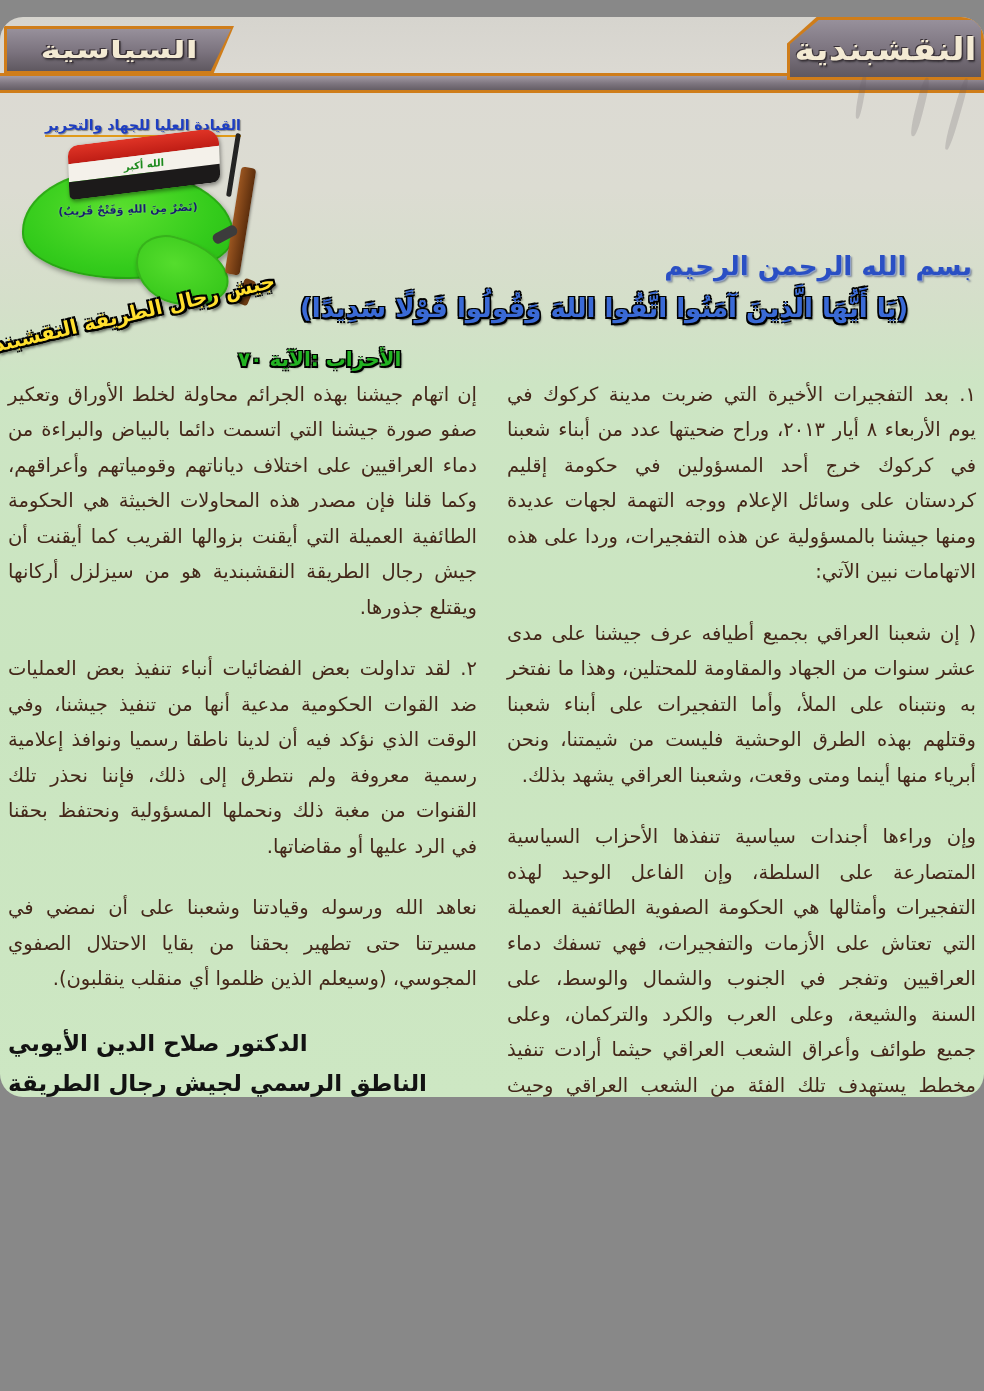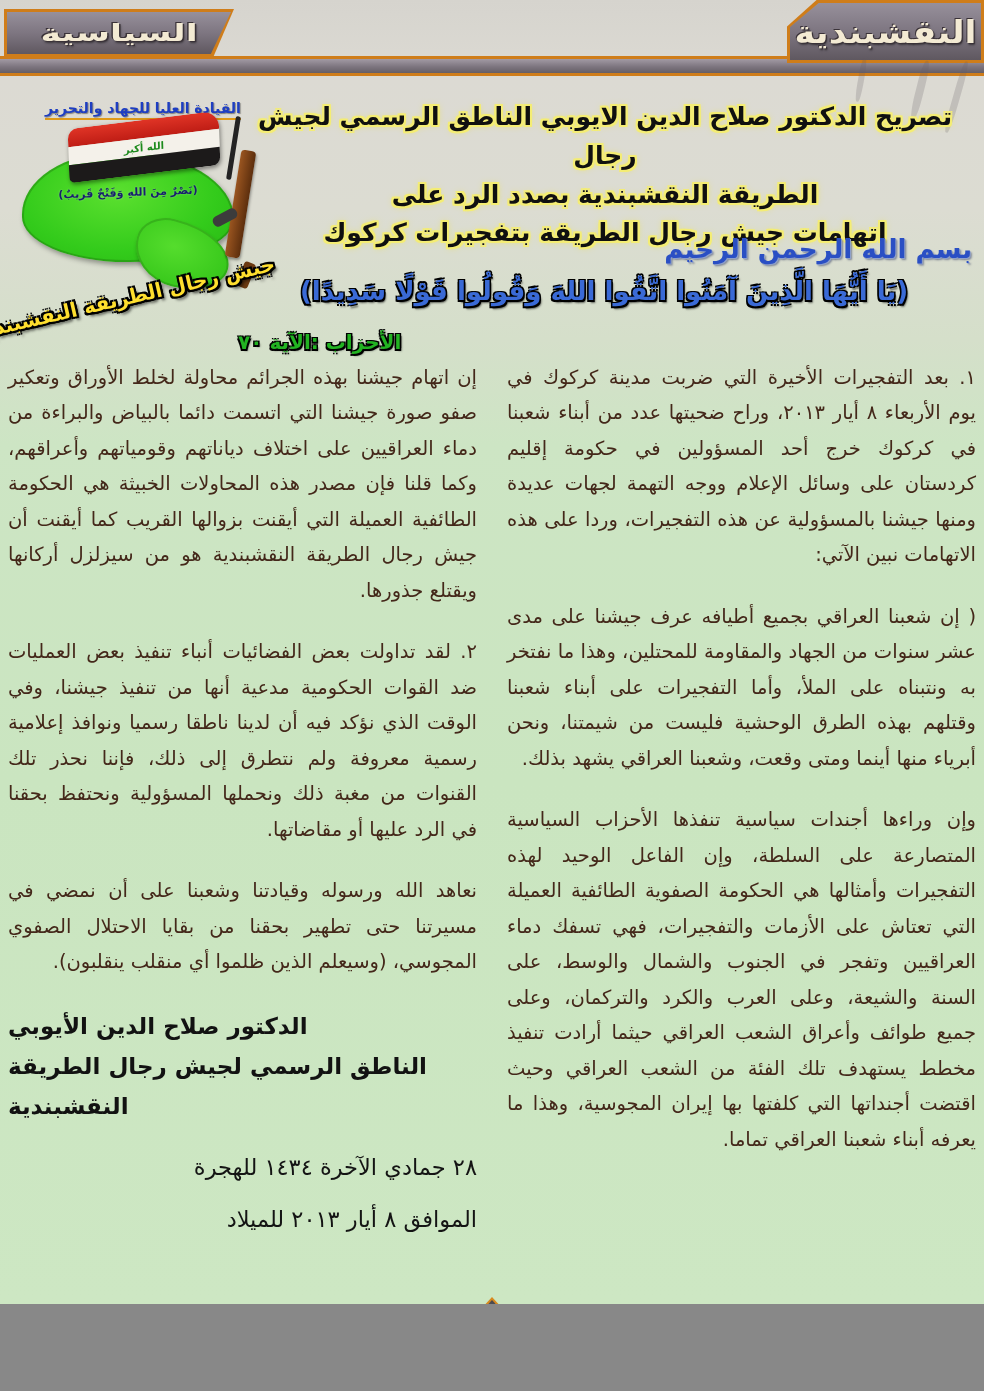--- a/index.html
+++ b/index.html
@@ -1,19 +1,20 @@
 <!DOCTYPE html>
 <html lang="ar"><head>
 <meta charset="utf-8">
 <style>
   html,body{margin:0;padding:0;}
   body{background:#888;font-family:"DejaVu Sans",sans-serif;}
   .page{
-    position:relative;width:984px;height:1304px;margin:0 auto;overflow:hidden;
+    position:relative;width:984px;height:1080px;margin:17px auto;overflow:hidden;
     background:linear-gradient(180deg,#d6d4ce 0%,#dcdad3 6%,#dcdcd2 16%,#d5dfca 26%,#cde5c4 34%,#cae5c0 60%,#cde7c3 100%);
+    border-radius:23px;
   }
   
   .header-bar{
     position:absolute;left:-4px;top:56px;width:986px;height:14px;
     background:linear-gradient(180deg,#a29aa4 0%,#7d757f 55%,#655e66 100%);
     border:3px solid #cf7d1a;border-radius:2px;
   }
   .tab{position:absolute;}
   .tab .tab-outer{position:absolute;inset:0;background:#cf7d1a;}
   .tab .tab-inner{position:absolute;inset:3px;background:linear-gradient(180deg,#97909b 0%,#7b737e 55%,#5f5860 100%);}
@@ -156,25 +157,20 @@
       <div class="st black"></div>
     </div>
     <div class="rifle-barrel"></div>
     <div class="rifle-body"></div>
     <div class="rifle-mag"></div>
     <div class="rifle-grip"></div>
     <div class="map-caption">(نَصْرٌ مِنَ اللهِ وَفَتْحٌ قَريبٌ)</div>
     <div class="emblem-banner">جيش رجال الطريقة النقشبندية</div>
   </div>
 
-  <div class="title-block">
-    <div class="title-line">تصريح الدكتور صلاح الدين الايوبي الناطق الرسمي لجيش رجال</div>
-    <div class="title-line">الطريقة النقشبندية بصدد الرد على</div>
-    <div class="title-line">اتهامات جيش رجال الطريقة بتفجيرات كركوك</div>
-  </div>
 
   <div class="basmala">بسم الله الرحمن الرحيم</div>
   <div class="verse">(يَا أَيُّهَا الَّذِينَ آمَنُوا اتَّقُوا اللهَ وَقُولُوا قَوْلًا سَدِيدًا)</div>
   <div class="verse-ref">الأحزاب :الآية ٧٠</div>
 
   <div class="columns">
     <div class="col">
       <p>١. بعد التفجيرات الأخيرة التي ضربت مدينة كركوك في يوم الأربعاء ٨ أيار ٢٠١٣، وراح ضحيتها عدد من أبناء شعبنا في كركوك خرج أحد المسؤولين في حكومة إقليم كردستان على وسائل الإعلام ووجه التهمة لجهات عديدة ومنها جيشنا بالمسؤولية عن هذه التفجيرات، وردا على هذه الاتهامات نبين الآتي:</p>
       <p>( إن شعبنا العراقي بجميع أطيافه عرف جيشنا على مدى عشر سنوات من الجهاد والمقاومة للمحتلين، وهذا ما نفتخر به ونتبناه على الملأ، وأما التفجيرات على أبناء شعبنا وقتلهم بهذه الطرق الوحشية فليست من شيمتنا، ونحن أبرياء منها أينما ومتى وقعت، وشعبنا العراقي يشهد بذلك.</p>
       <p>وإن وراءها أجندات سياسية تنفذها الأحزاب السياسية المتصارعة على السلطة، وإن الفاعل الوحيد لهذه التفجيرات وأمثالها هي الحكومة الصفوية الطائفية العميلة التي تعتاش على الأزمات والتفجيرات، فهي تسفك دماء العراقيين وتفجر في الجنوب والشمال والوسط، على السنة والشيعة، وعلى العرب والكرد والتركمان، وعلى جميع طوائف وأعراق الشعب العراقي حيثما أرادت تنفيذ مخطط يستهدف تلك الفئة من الشعب العراقي وحيث اقتضت أجنداتها التي كلفتها بها إيران المجوسية، وهذا ما يعرفه أبناء شعبنا العراقي تماما.</p>

